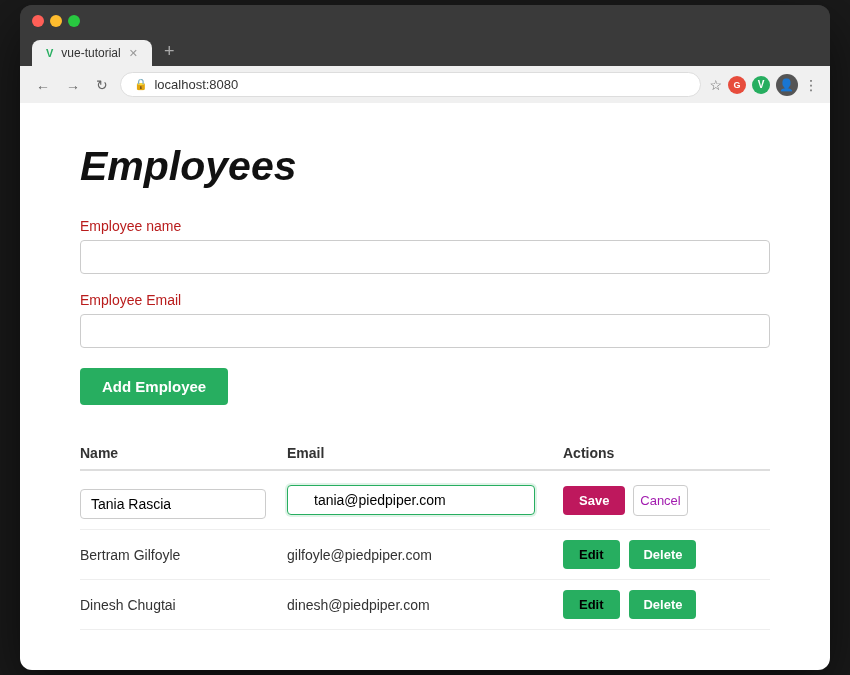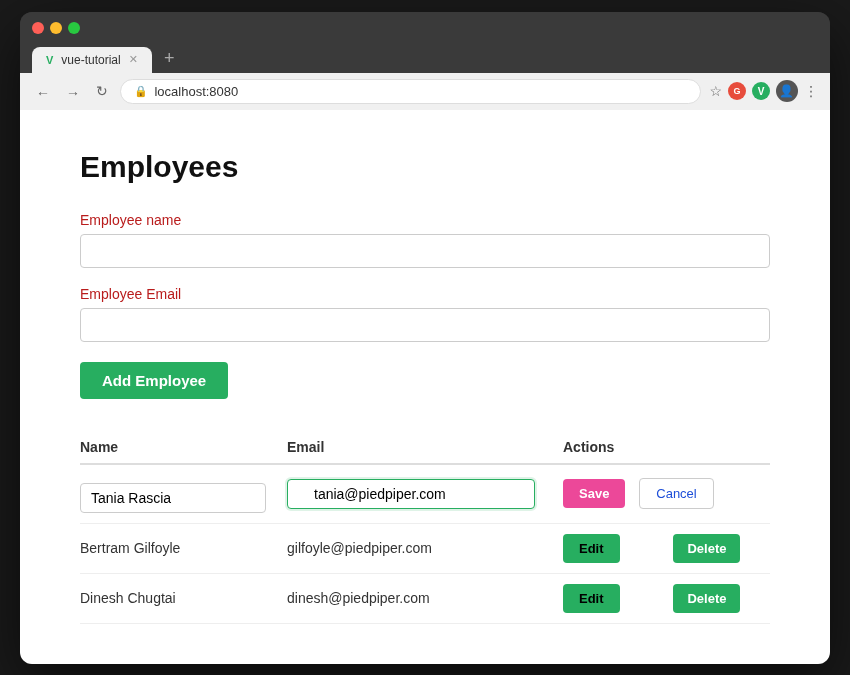--- a/index.html
+++ b/index.html
@@ -167,24 +167,25 @@
       justify-content: center;
     }
 
     .page-content {
       background: white;
       padding: 40px 60px;
       min-height: 540px;
     }
 
     .page-title {
-      font-size: 30px;
+      font-size: 41px;
       font-weight: 700;
       color: #111;
       margin-bottom: 28px;
+      font-style: italic;
     }
 
     .form-group {
       margin-bottom: 18px;
     }
 
     .form-label {
       display: block;
       font-size: 14px;
       color: #b91c1c;
@@ -258,37 +259,37 @@
       border: 1px solid #27ae60;
       border-radius: 4px;
       padding: 6px 26px;
       font-size: 14px;
       width: 90%;
       outline: none;
       box-shadow: 0 0 0 2px rgba(39,174,96,0.15);
     }
 
     .btn-save {
-      background: #ec4899;
+      background: #be185d;
       color: white;
       border: none;
       border-radius: 4px;
       padding: 7px 16px;
       font-size: 13px;
       font-weight: 600;
       cursor: pointer;
-      margin-right: 10px;
+      margin-right: 4px;
     }
 
     .btn-cancel {
       background: white;
-      color: #1d4ed8;
+      color: #a21caf;
       border: 1px solid #ccc;
       border-radius: 4px;
-      padding: 7px 16px;
+      padding: 7px 6px;
       font-size: 13px;
       cursor: pointer;
     }
 
     .btn-edit {
       background: #27ae60;
       color: #000000;
       border: none;
       border-radius: 4px;
       padding: 7px 16px;
@@ -300,21 +301,20 @@
 
     .btn-delete {
       background: #27ae60;
       color: white;
       border: none;
       border-radius: 4px;
       padding: 7px 14px;
       font-size: 13px;
       font-weight: 600;
       cursor: pointer;
-      margin-left: 44px;
     }
   </style>
 </head>
 <body>
 
 <div class="browser-window">
 
   <div class="browser-chrome">
     <div class="traffic-lights">
       <div class="traffic-light tl-red"></div>

